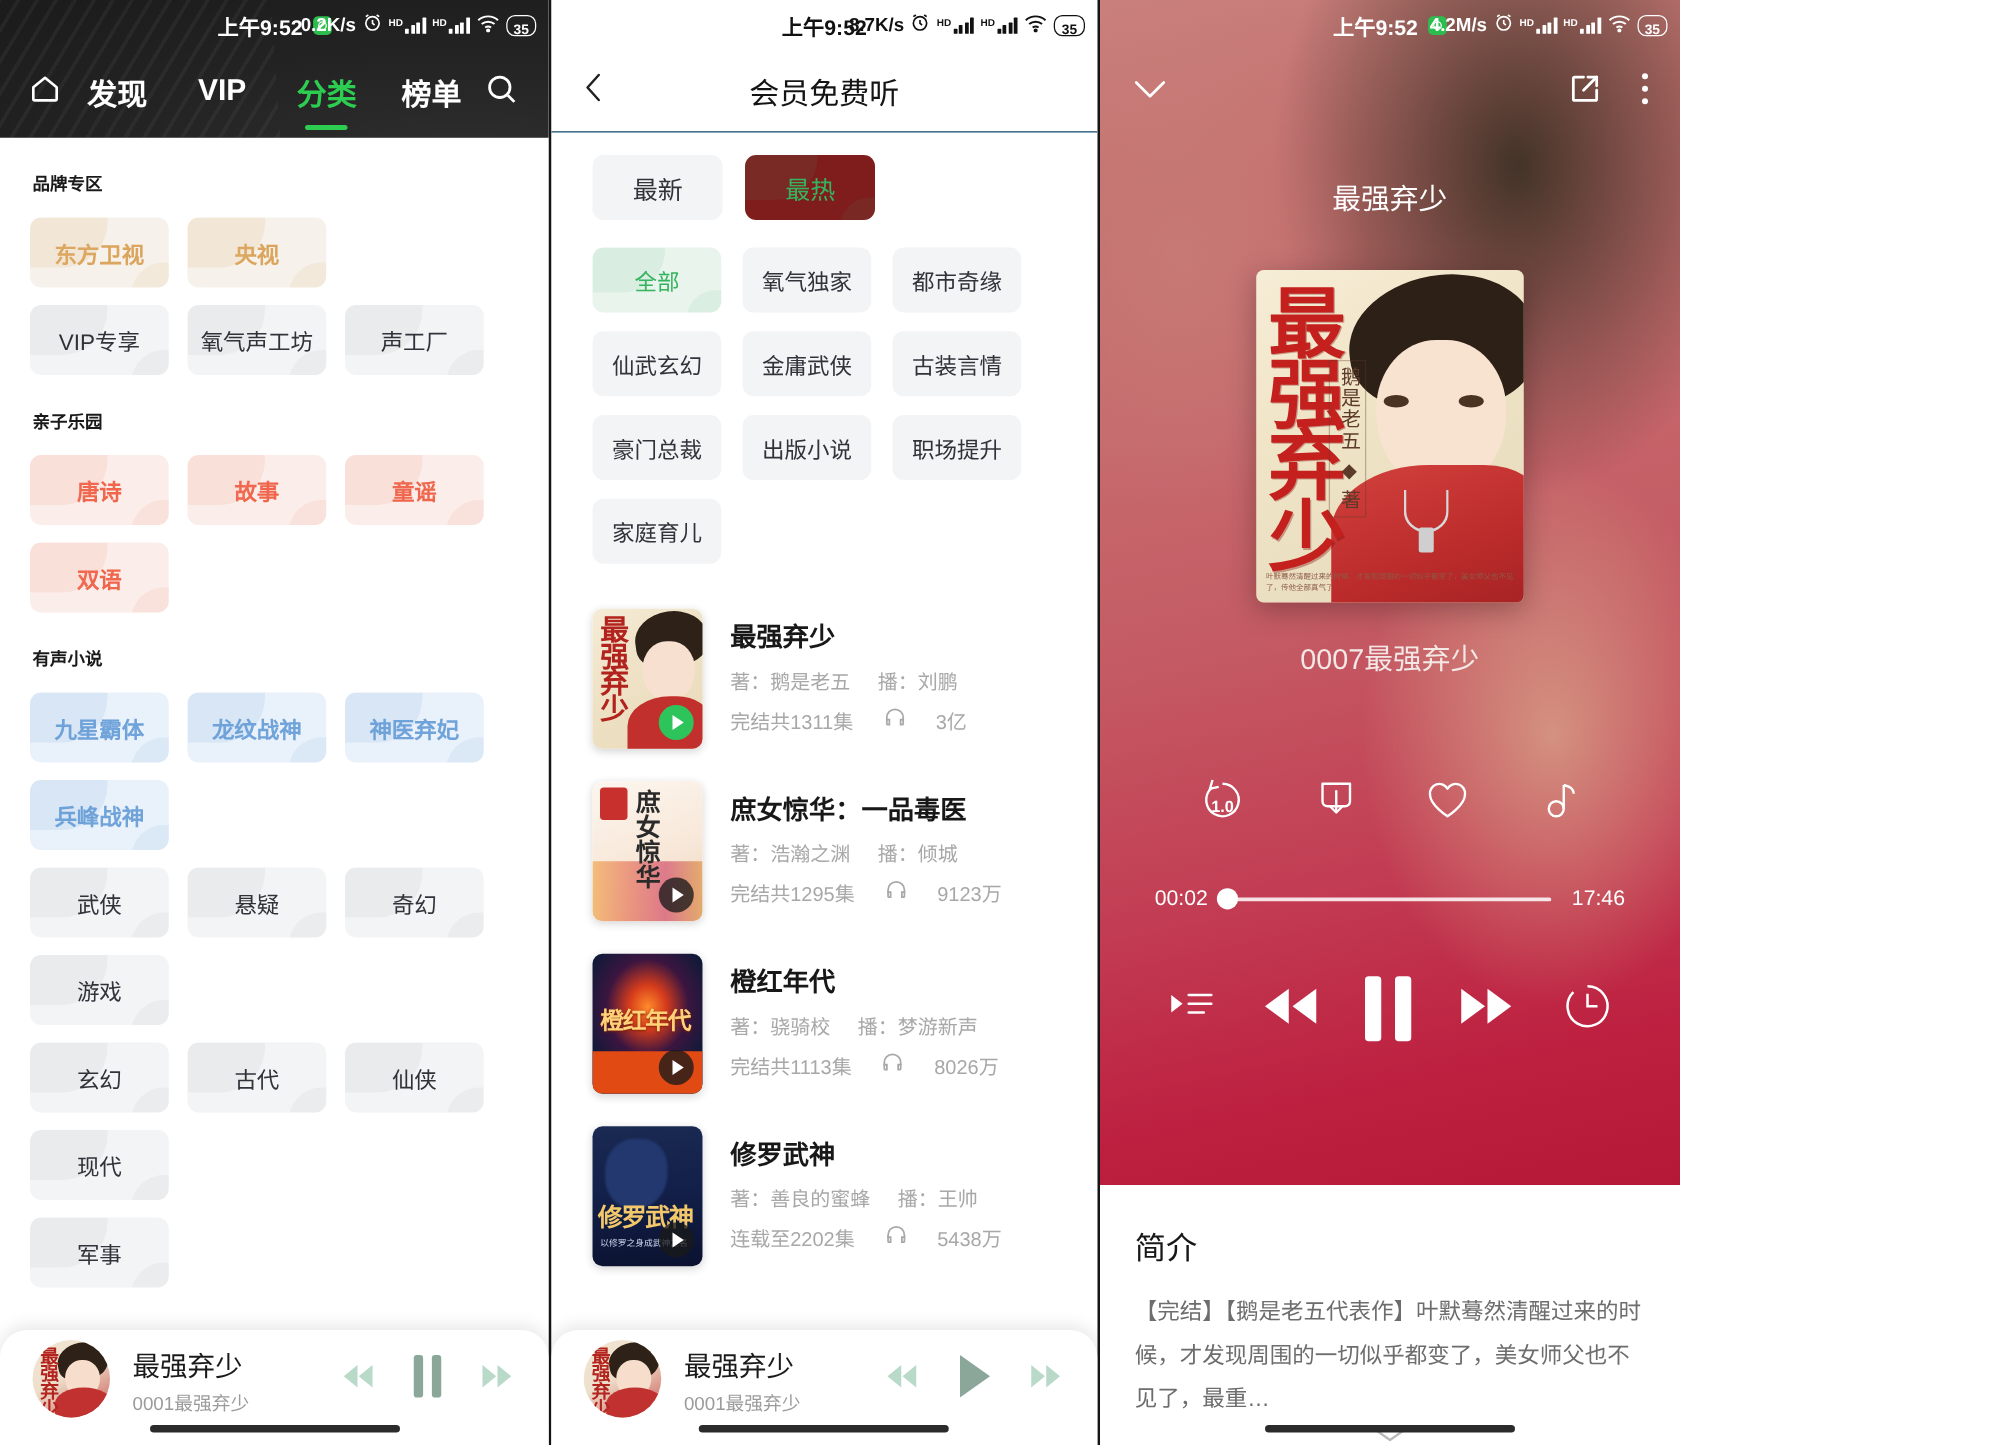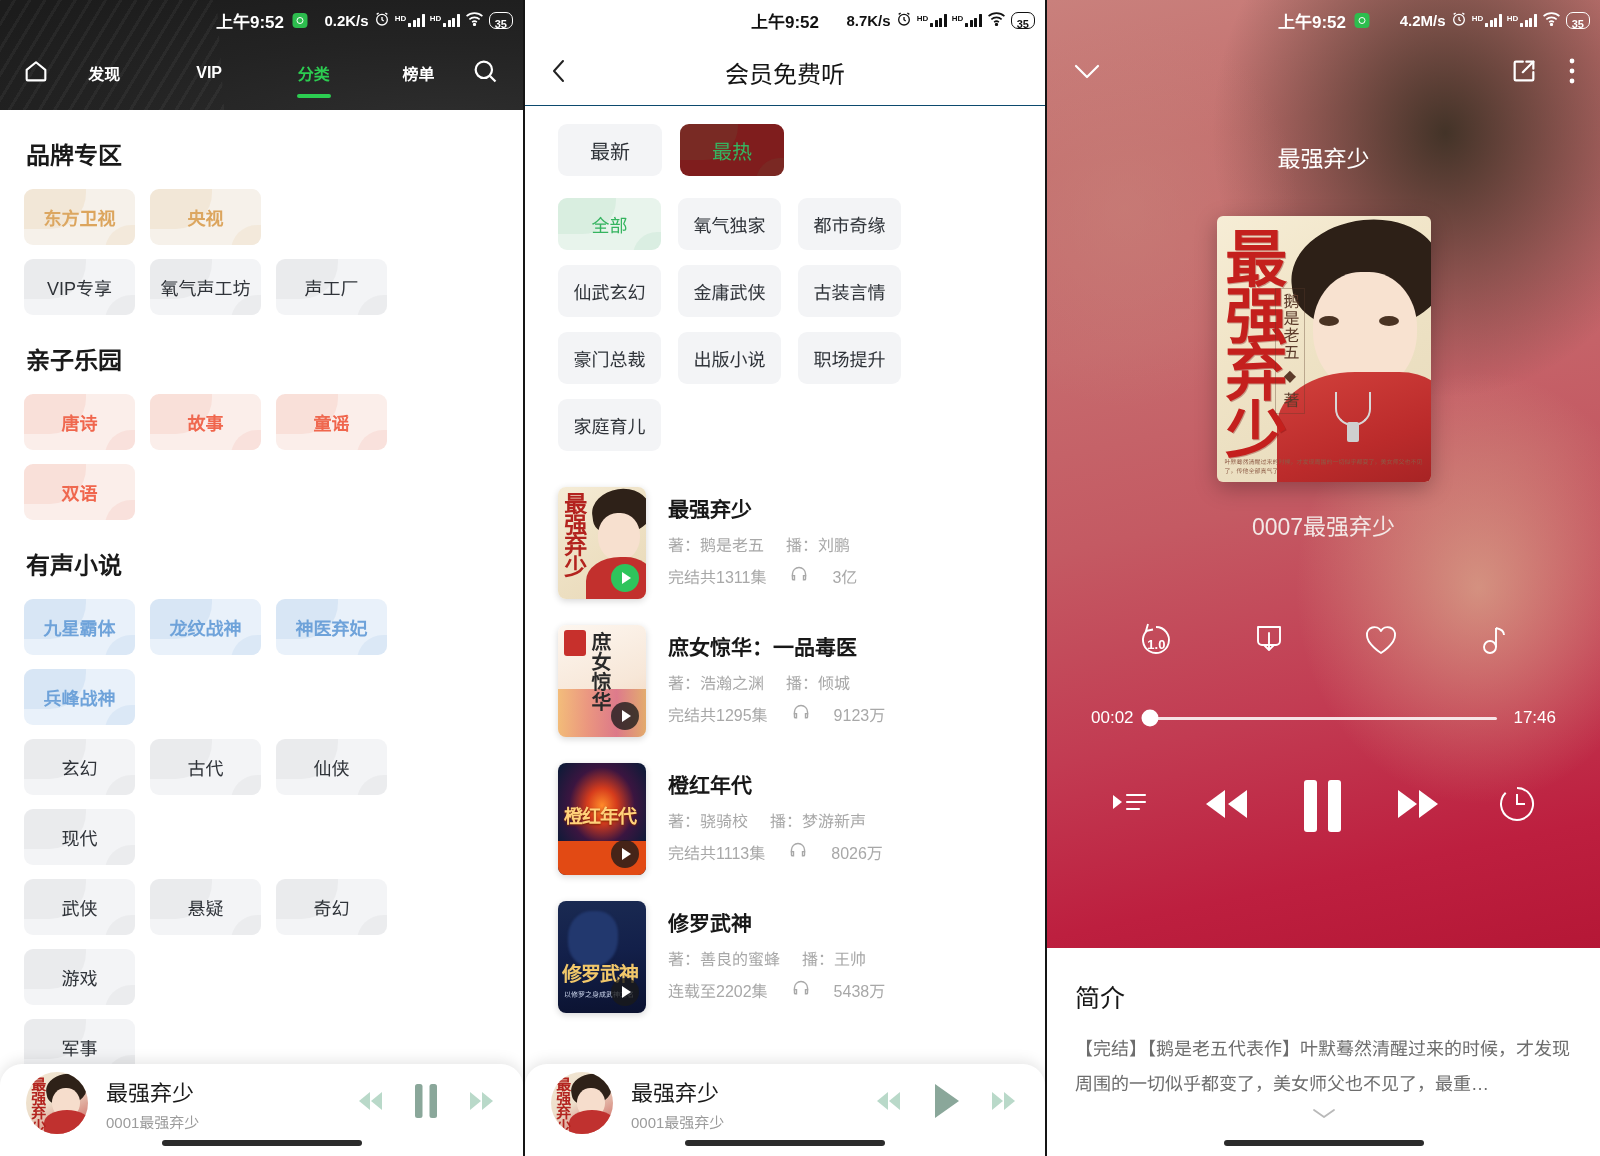--- a/index.html
+++ b/index.html
@@ -1,21 +1,21 @@
 <!DOCTYPE html>
 <html lang="zh-CN"><head>
 <meta charset="utf-8">
 <style>
   * { margin:0; padding:0; box-sizing:border-box; }
   html,body {
     width:1600px; height:1156px;
     font-family:"Liberation Sans","DejaVu Sans",sans-serif;
     background:#fff; overflow:hidden;
   }
-  .screens { display:flex; width:1600px; height:1156px; }
+  .screens { display:flex; width:1344px; height:1156px; }
 
   
   .statusbar {
     height:40px; display:flex; align-items:center;
     font-size:17px; font-weight:bold; position:relative;
   }
   .sb-time { position:absolute; left:50%; transform:translateX(-50%); display:flex; align-items:center; gap:8px; white-space:nowrap; }
   .sb-right { position:absolute; right:10px; display:flex; align-items:center; gap:5px; white-space:nowrap; font-size:15px; }
   .sb-badge { width:15px; height:15px; border-radius:4px; background:#2dbd4e; display:inline-block; position:relative; }
   .sb-badge::after { content:""; position:absolute; inset:4px; border-radius:50%; border:1.6px solid #fff; }
@@ -38,29 +38,29 @@
     color:#fff; position:relative; overflow:hidden;
   }
   .p1-head::before {
     content:""; position:absolute; left:-40px; top:-60px; width:260px; height:230px;
     background:repeating-linear-gradient(125deg, rgba(255,255,255,.045) 0 3px, transparent 3px 13px);
     transform:rotate(-4deg);
   }
   .p1-nav { position:absolute; left:0; right:0; top:42px; height:62px;
             display:flex; align-items:center; padding:0 22px; gap:0; }
   .p1-nav .home { width:30px; }
-  .nav-tab { flex:1; text-align:center; font-size:16px; font-weight:bold; position:relative; color:#fff; }
+  .nav-tab { flex:1; text-align:center; font-size:24px; font-weight:bold; position:relative; color:#fff; }
   .nav-tab.active { color:#2ccd51; }
   .nav-tab.active::after {
     content:""; position:absolute; left:50%; transform:translateX(-50%);
     bottom:-13px; width:34px; height:4px; border-radius:2px; background:#2ccd51;
   }
 
   .p1-body { position:absolute; top:110px; left:0; right:0; bottom:0; overflow:hidden; padding:0 24px; }
-  .sec-title { font-size:24px; font-weight:bold; color:#1a1a1a; margin:26px 0 18px 2px; }
+  .sec-title { font-size:14px; font-weight:bold; color:#1a1a1a; margin:26px 0 18px 2px; }
   .chips { display:flex; flex-wrap:wrap; gap:14px 15px; }
   .chip {
     width:111px; height:56px; border-radius:9px; display:flex; align-items:center;
     justify-content:center; font-size:18px; color:#30343a; background:#f3f4f6;
     position:relative; overflow:hidden; font-weight:500;
   }
   .chip.deco::before {
     content:""; position:absolute; left:0; top:0; width:62px; height:40px;
     border-bottom-right-radius:36px; background:rgba(0,0,0,.035);
   }
@@ -334,30 +334,30 @@
       </div>
 
       <div class="sec-title">有声小说</div>
       <div class="chips">
         <div class="chip blue deco">九星霸体</div>
         <div class="chip blue deco">龙纹战神</div>
         <div class="chip blue deco">神医弃妃</div>
         <div class="chip blue deco">兵峰战神</div>
       </div>
       <div class="chips" style="margin-top:14px">
+        <div class="chip deco">武侠</div>
+        <div class="chip deco">悬疑</div>
+        <div class="chip deco">奇幻</div>
+        <div class="chip deco">游戏</div>
+      </div>
+      <div class="chips" style="margin-top:14px">
         <div class="chip deco">玄幻</div>
         <div class="chip deco">古代</div>
         <div class="chip deco">仙侠</div>
         <div class="chip deco">现代</div>
-      </div>
-      <div class="chips" style="margin-top:14px">
-        <div class="chip deco">武侠</div>
-        <div class="chip deco">悬疑</div>
-        <div class="chip deco">奇幻</div>
-        <div class="chip deco">游戏</div>
       </div>
       <div class="chips" style="margin-top:14px">
         <div class="chip deco">军事</div>
       </div>
 
     </div>
 
     <div class="mini">
       <div class="mini-art">
         <div class="hair"></div>

